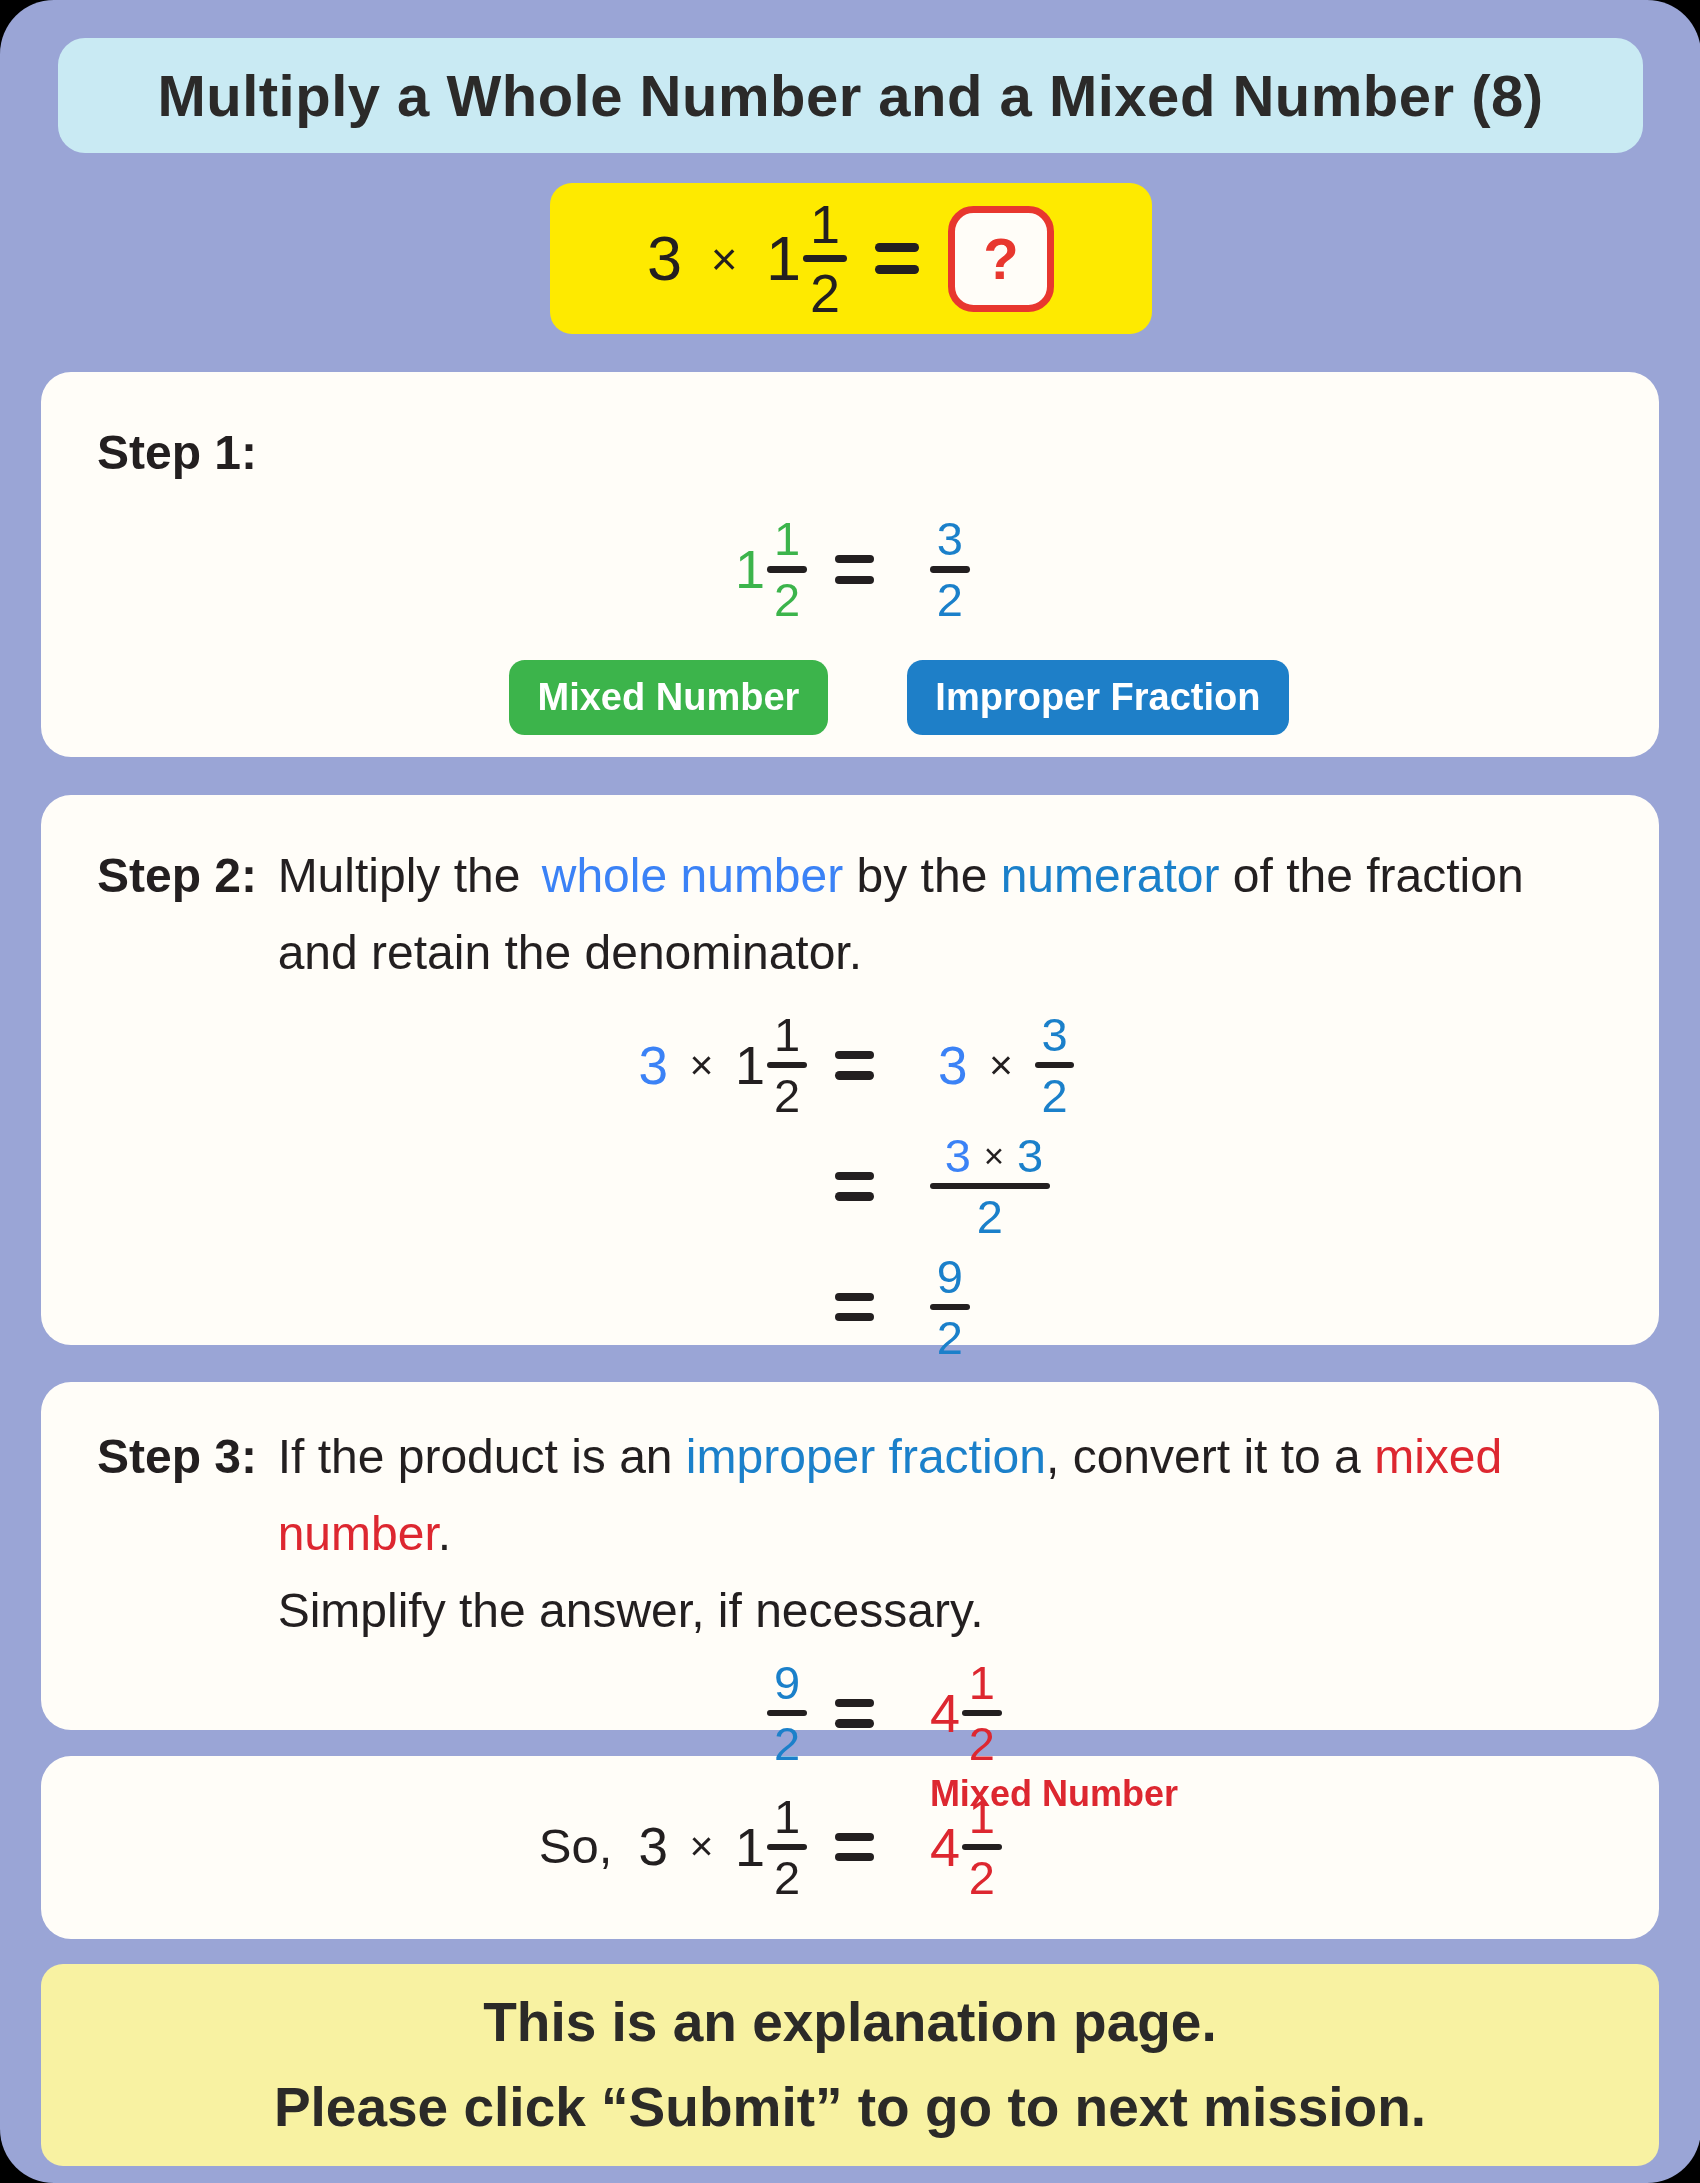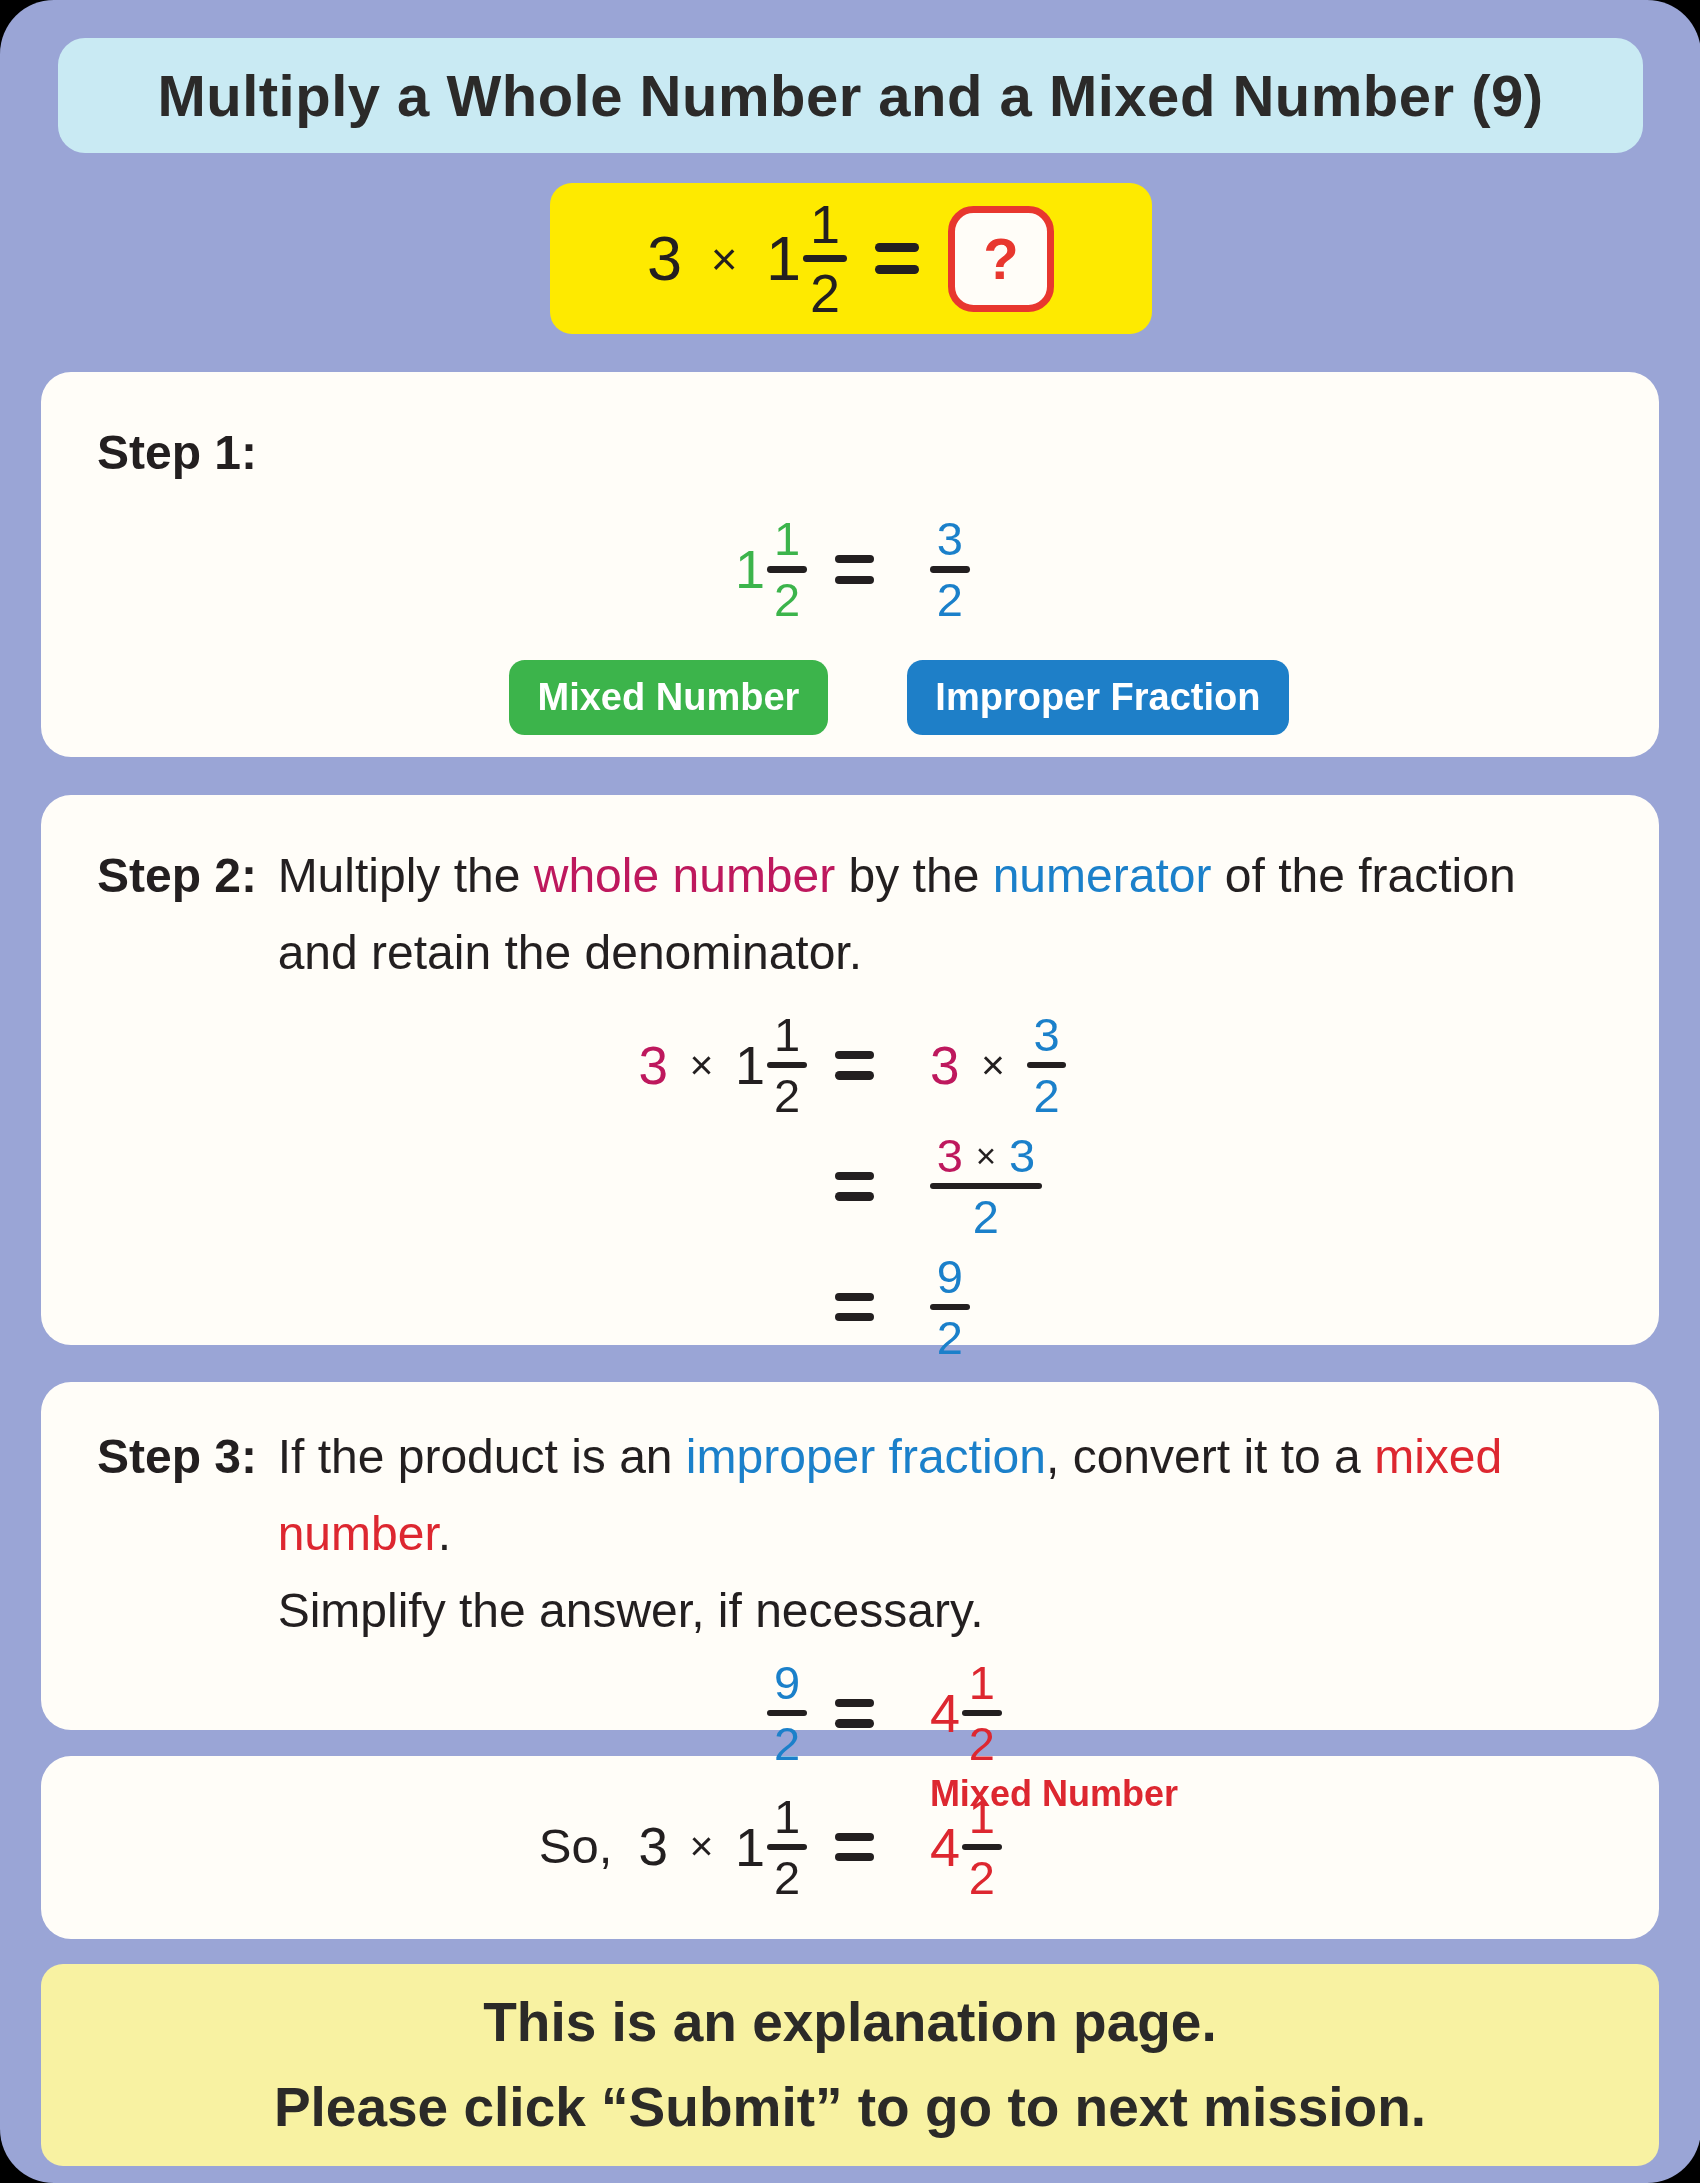--- a/index.html
+++ b/index.html
@@ -35,21 +35,21 @@
   .card.step2{margin-top:38px;height:550px;}
   .card.step3{margin-top:37px;height:348px;}
   .card.so-card{margin-top:25.5px;height:183px;display:flex;flex-direction:column;justify-content:center;}
 
   .step-head{display:flex;align-items:flex-start;padding:43px 44px 0 56px;font-size:48px;line-height:1.6;}
   .step-label{font-weight:700;margin-right:20.6px;white-space:nowrap;}
   .step-text{font-weight:400;}
 
   .c-green{color:#3cb44b;}
   .c-blue{color:#1b80ca;}
-  .c-purple{color:#be185d;}
+  .c-purple{color:#3b82f6;margin-left:8px;}
   .c-red{color:#dd2730;}
   .c-black{color:#231f20;}
 
   
   .eq-grid{display:grid;grid-template-columns:766px 59px 1fr;column-gap:17.7px;align-items:center;}
   .eg-left{justify-self:end;display:flex;align-items:center;gap:21.6px;}
   .eg-mid{justify-self:center;}
   .eg-right{justify-self:start;display:flex;align-items:center;gap:21.6px;padding-left:28.5px;}
 
   .digit{font-size:53px;line-height:1;}
@@ -86,21 +86,21 @@
     display:flex;flex-direction:column;align-items:center;justify-content:center;gap:20.6px;
   }
   .footer div{font-size:55px;font-weight:700;color:#2b2a28;}
 </style>
 </head>
 <body>
 
 <div class="page">
 
   <header class="title-bar">
-    <h1>Multiply a Whole Number and a Mixed Number (9)</h1>
+    <h1>Multiply a Whole Number and a Mixed Number (8)</h1>
   </header>
 
   <section class="problem-box">
     <span class="big c-black">3</span>
     <span class="times c-black" style="font-size:46px;">×</span>
     <span class="mixed c-black">
       <span class="whole" style="font-size:63px;">1</span>
       <span class="frac" style="font-size:54px;">
         <span class="top">1</span>
         <span class="bar"></span>

